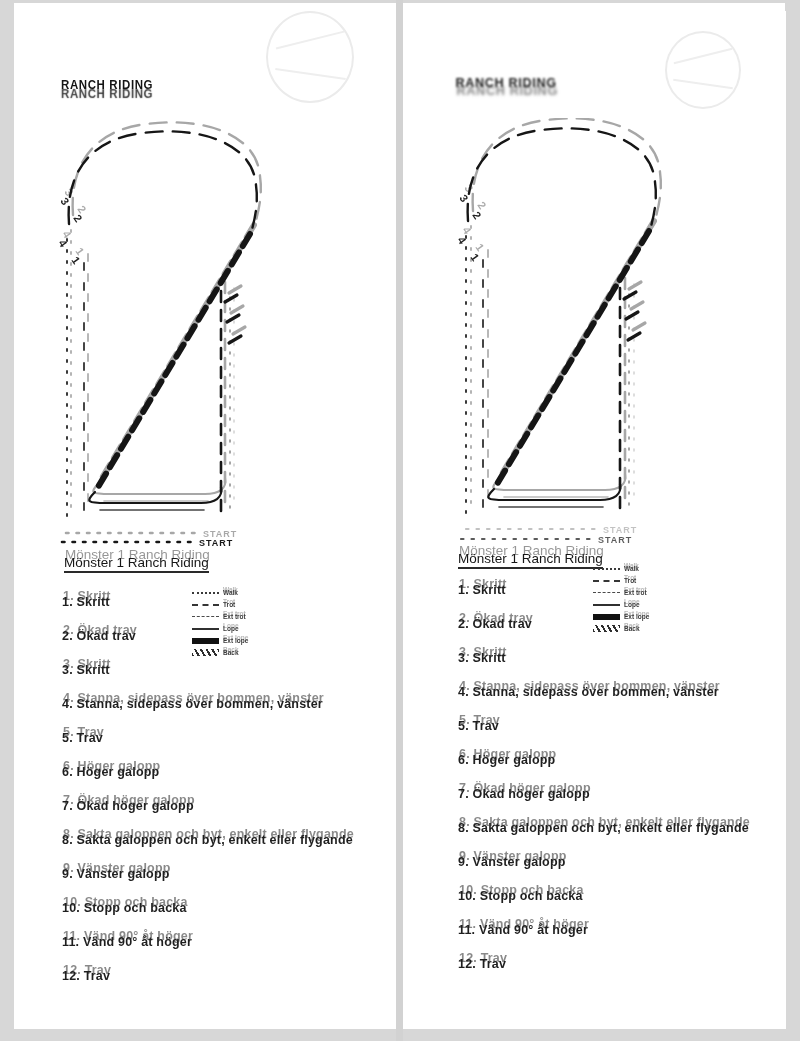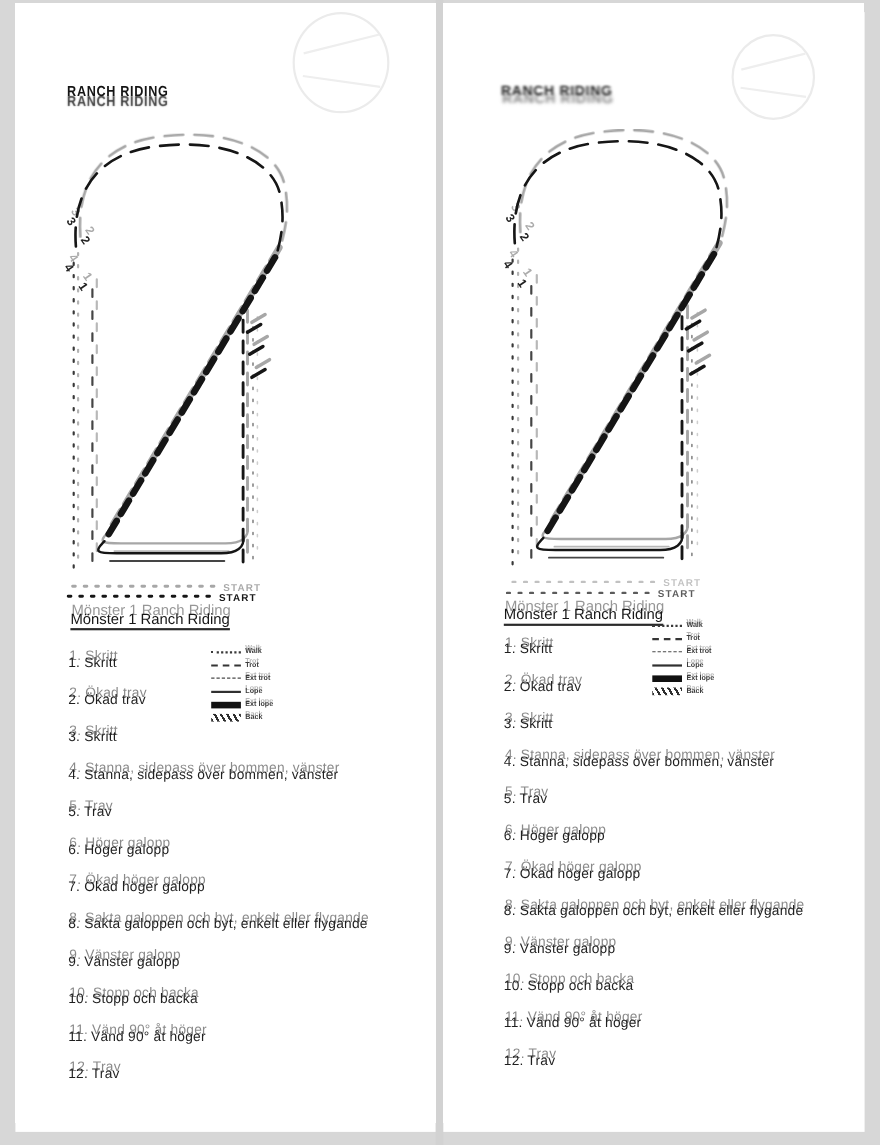--- a/index.html
+++ b/index.html
@@ -31,21 +31,21 @@
     text-shadow:1px 7px 2px rgba(55,55,55,0.65);
     filter:blur(1.1px);transform:scaleY(1.05) scaleX(1.1);
   }
   .pattern-heading{
     position:absolute;font-weight:400;font-size:13.5px;color:#161616;
     border-bottom:2px solid #2a2a2a;padding-bottom:1px;white-space:nowrap;
     text-shadow:1px -8px 0 rgba(45,45,45,0.5);
   }
   .maneuver-list{
     position:absolute;list-style:none;margin:0;padding:0;width:320px;
-    font-weight:400;font-size:12.5px;letter-spacing:0.2px;color:#1f1f1f;
+    font-weight:700;font-size:12.5px;letter-spacing:0.2px;color:#1f1f1f;
   }
   .maneuver-list li{
     margin:0 0 15px 0;line-height:19px;white-space:nowrap;
     text-shadow:1px -6px 0 rgba(40,40,40,0.55);
   }
   
   .legend{position:absolute;width:112px;filter:blur(0.35px);}
   .legend-row{display:flex;align-items:center;gap:4px;margin-bottom:5px;}
   .legend-sample{width:27px;height:0;flex:0 0 auto;}
   .ls-dotted{border-top:2px dotted #3a3a3a;}

